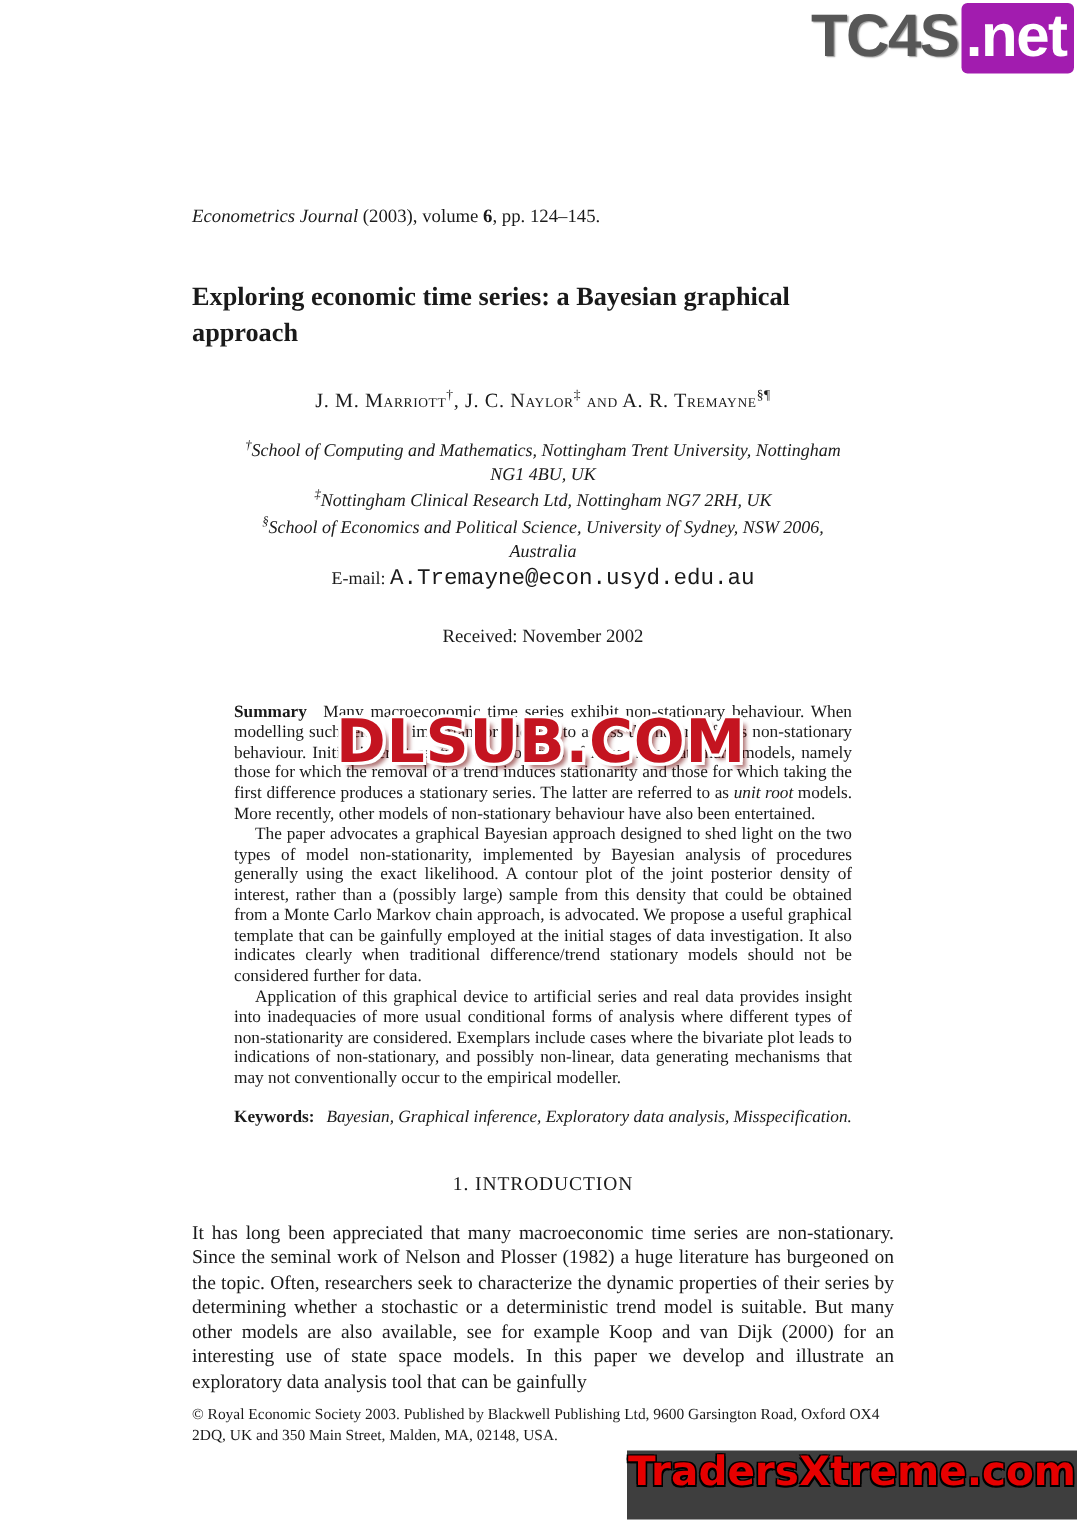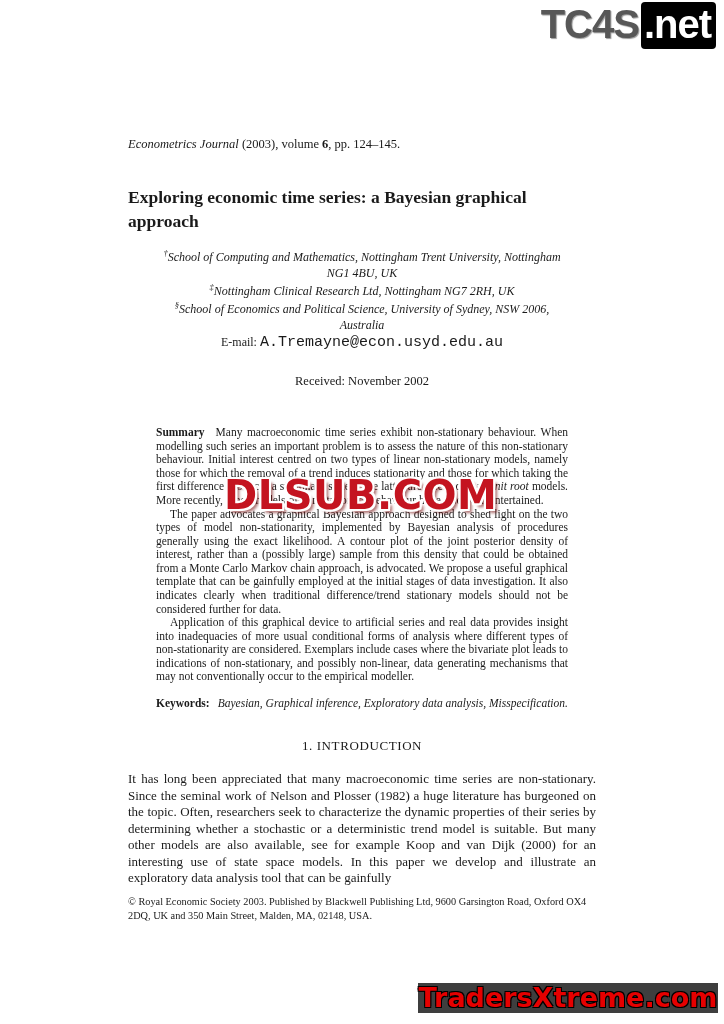--- a/index.html
+++ b/index.html
@@ -85,40 +85,40 @@
 
   
   .wm-top {
     position:absolute; top:2px; right:8px;
     font-family:"Liberation Sans", sans-serif;
     font-weight:bold; font-size:40px; letter-spacing:-1px;
     white-space:nowrap;
   }
   .wm-top .brand { color:#575757; text-shadow:1px 1px 1px #9a9a9a; }
   .wm-top .tld {
-    background:#000000; color:#ffffff;
+    background:#a21caf; color:#ffffff;
     padding:0 5px 3px 3px; border-radius:4px; margin-left:2px;
   }
 
   .wm-mid {
     position:absolute; top:472px; left:224px; width:244px;
     text-align:center;
     font-family:"DejaVu Sans", sans-serif;
     font-weight:bold; font-size:40px; letter-spacing:0.5px;
     color:#c41420;
     text-shadow:
       -2px -2px 0 #fff, 2px -2px 0 #fff, -2px 2px 0 #fff, 2px 2px 0 #fff,
       0 -2px 0 #fff, 0 2px 0 #fff, -2px 0 0 #fff, 2px 0 0 #fff,
       4px 4px 3px rgba(110,0,0,0.55);
     white-space:nowrap;
   }
 
   .wm-bottom {
     position:absolute; bottom:11px; left:418px;
-    width:300px; height:30px;
+    width:300px; height:46px;
     background:#3e3e3e;
     text-align:center;
   }
   .wm-bottom span {
     font-family:"DejaVu Sans", sans-serif;
     font-weight:bold; font-size:27px; line-height:30px;
     color:#e60000;
     text-shadow:-1px -1px 0 #000, 1px -1px 0 #000, -1px 1px 0 #000, 1px 1px 0 #000;
     white-space:nowrap;
   }
@@ -129,20 +129,21 @@
 <div class="page">
 
   <div class="wm-top"><span class="brand">TC4S</span><span class="tld">.net</span></div>
 
   <div class="content">
 
     <p class="journal-line"><span class="em">Econometrics Journal</span><span> (2003), volume </span><span class="b">6</span><span>, pp. 124–145.</span></p>
 
     <h1 class="title"><span>Exploring economic time series: a Bayesian graphical</span><br><span>approach</span></h1>
 
+    <p class="authors"><span>J. M. Marriott</span><sup>†</sup><span>, </span><span>J. C. Naylor</span><sup>‡</sup><span> and </span><span>A. R. Tremayne</span><sup>§¶</sup></p>
 
     <div class="affils">
       <p class="affil"><sup>†</sup><span>School of Computing and Mathematics, Nottingham Trent University, Nottingham NG1 4BU, UK</span></p>
       <p class="affil"><sup>‡</sup><span>Nottingham Clinical Research Ltd, Nottingham NG7 2RH, UK</span></p>
       <p class="affil"><sup>§</sup><span>School of Economics and Political Science, University of Sydney, NSW 2006, Australia</span></p>
       <p class="email-line"><span>E-mail: </span><span class="mono">A.Tremayne@econ.usyd.edu.au</span></p>
     </div>
 
     <p class="received">Received:  November 2002</p>
 

